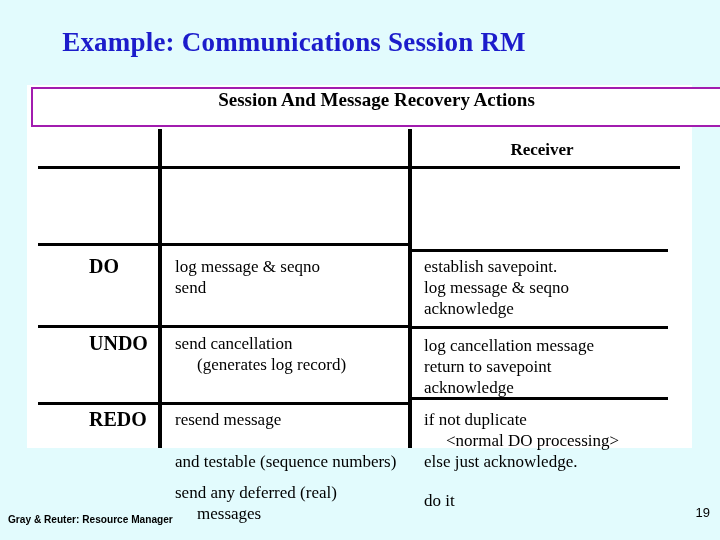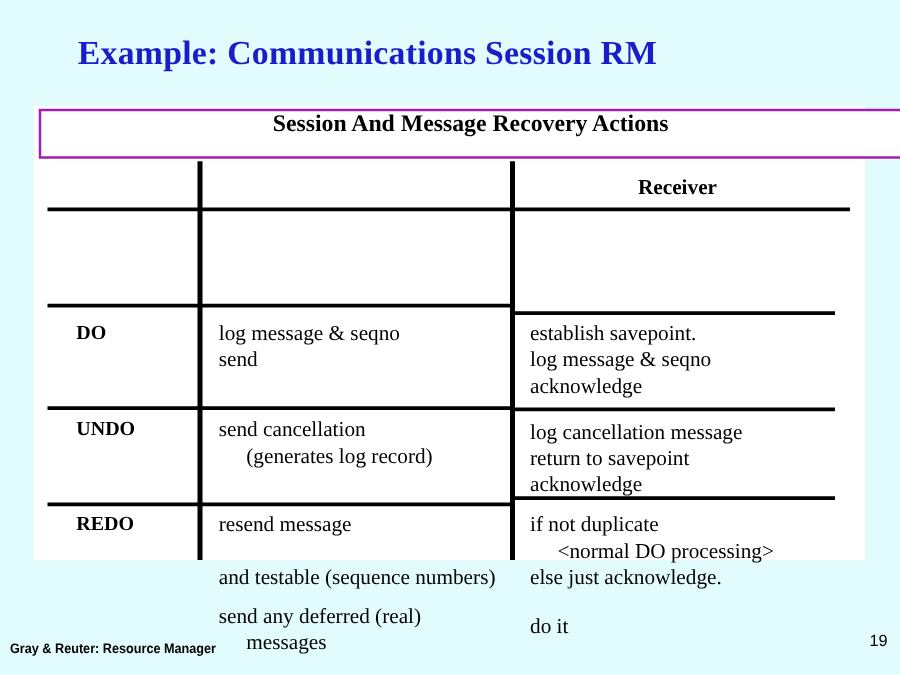--- a/index.html
+++ b/index.html
@@ -96,21 +96,22 @@
     color: #000000;
     white-space: pre-line;
   }
   .col-head {
     font-weight: bold;
     font-size: 17px;
     text-align: center;
   }
   .act-label {
     font-weight: bold;
-    font-size: 16px;
+    font-size: 20px;
+    margin-left: 28px;
   }
 
   .head-sender   { left: 135px; top: 54px; width: 246px; }
   .head-receiver { left: 385px; top: 54px; width: 260px; }
 
   .lbl-do     { left: 34px; top: 171px; }
   .lbl-undo   { left: 34px; top: 248px; }
   .lbl-redo   { left: 34px; top: 324px; }
   .lbl-commit { left: 28px; top: 397px; }
 

